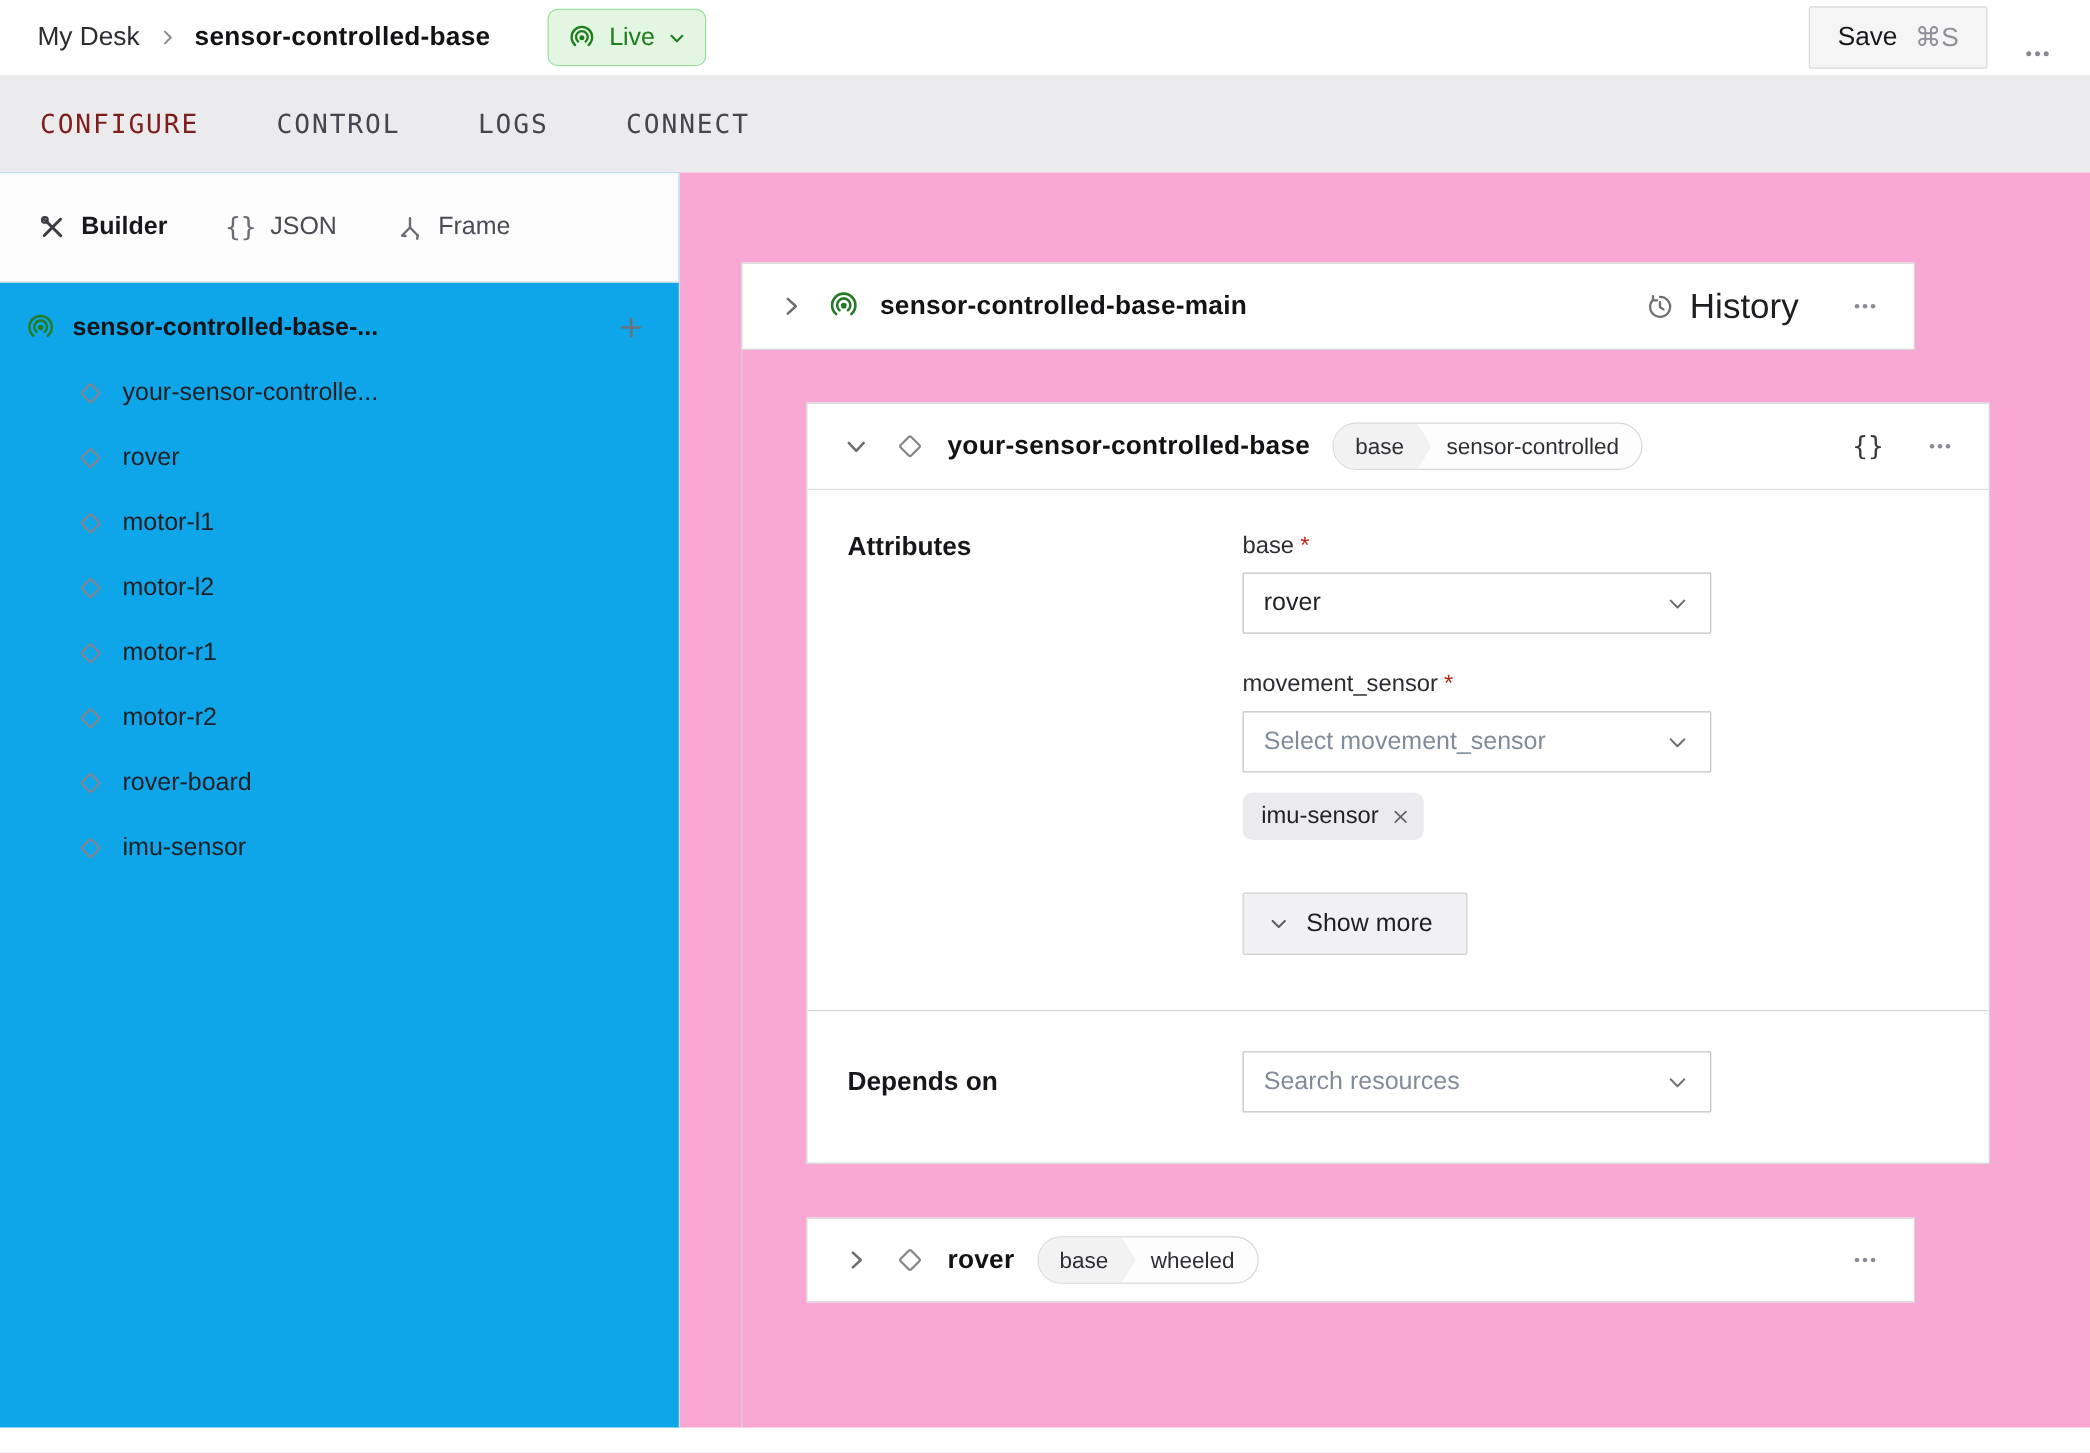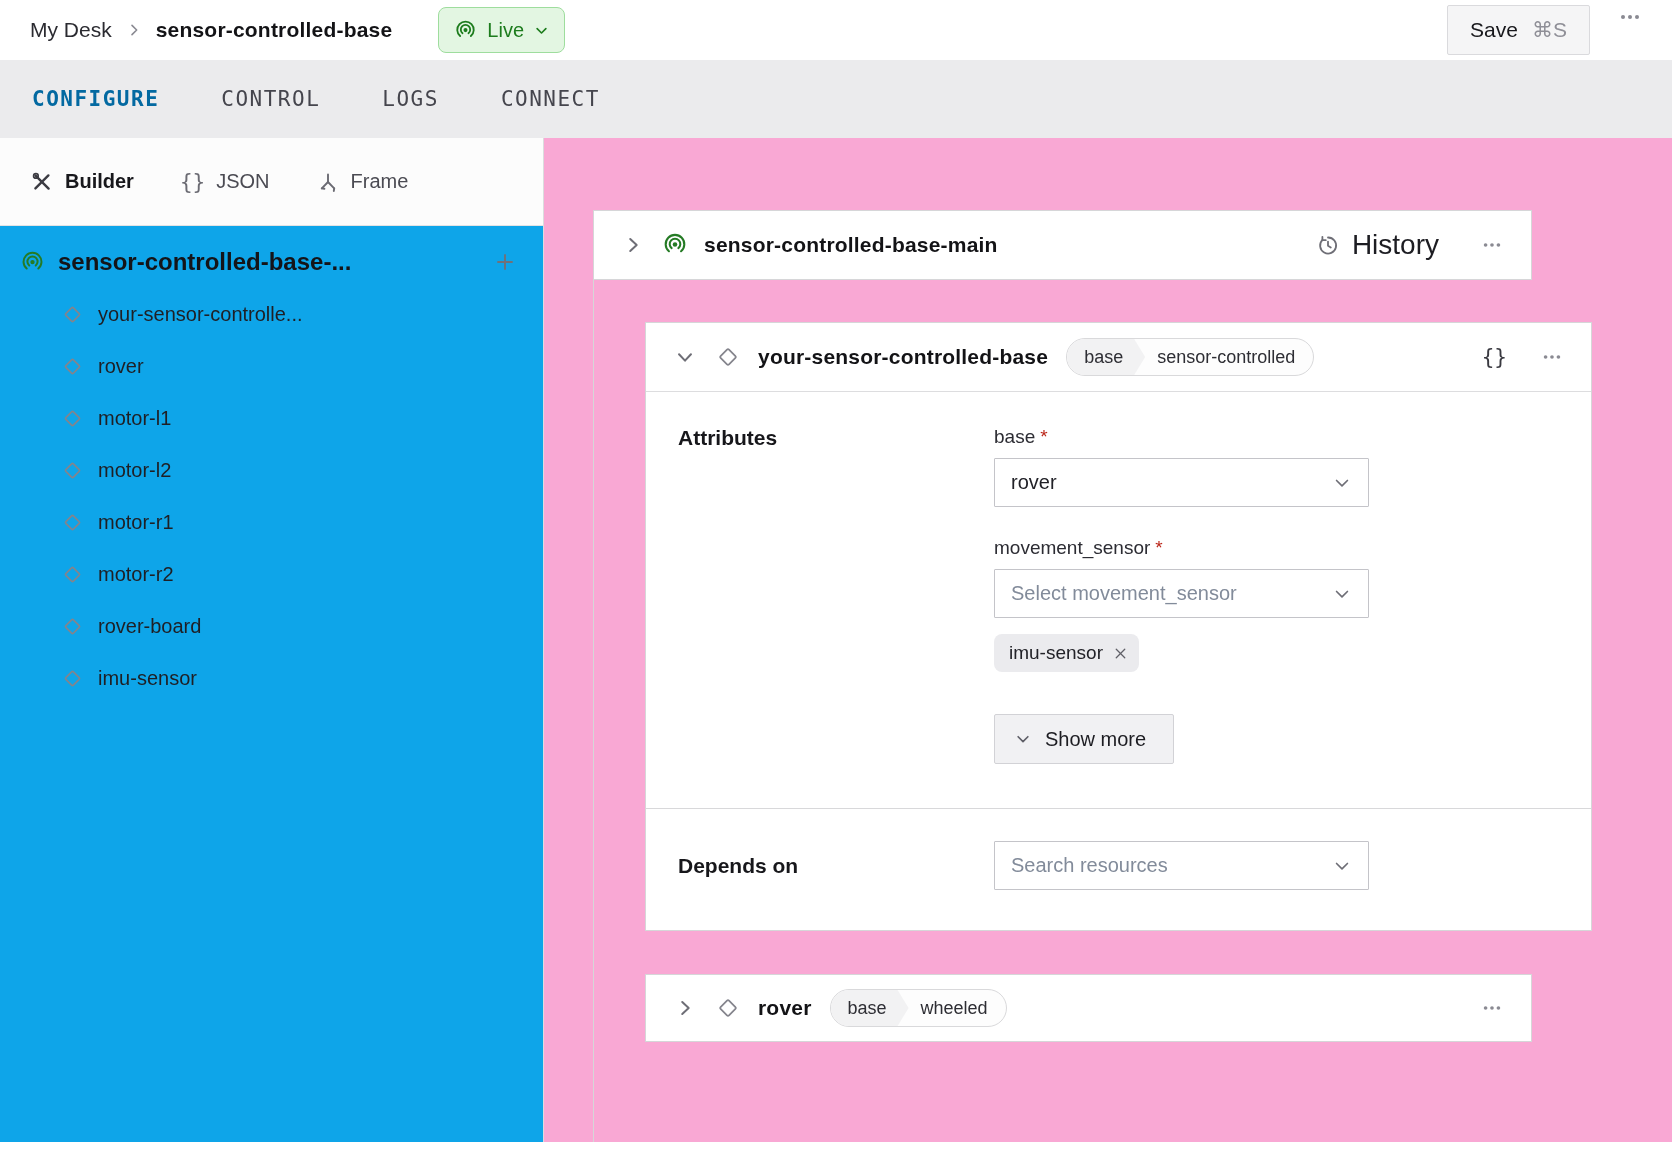--- a/index.html
+++ b/index.html
@@ -8,49 +8,49 @@
 
   
   .app-header { height:60px; display:flex; align-items:center; padding:0 30px; background:#fff; }
   .breadcrumb { display:flex; align-items:center; gap:14px; font-size:21px; }
   .crumb-parent { color:#2b2b31; }
   .crumb-sep { color:#8a8a92; display:flex; }
   .crumb-current { font-weight:700; color:#131316; letter-spacing:.2px; }
   .live-badge { margin-left:46px; display:flex; align-items:center; gap:10px; height:46px;
     padding:0 15px; background:#e3f6e2; border:1px solid #9edd9d; border-radius:8px;
     color:#1d7c1d; font-size:20px; cursor:pointer; }
-  .header-right { margin-left:auto; display:flex; align-items:flex-start; }
+  .header-right { margin-left:auto; display:flex; align-items:flex-end; }
   .save-btn { display:flex; align-items:center; gap:14px; height:50px; padding:0 22px;
     background:#f5f5f6; border:1px solid #dadadd; border-radius:2px; font-size:21px; cursor:pointer; }
   .save-label { color:#17171b; }
   .save-shortcut { color:#8f8f97; }
   .dots { display:flex; margin-left:28px; color:#8a8a92; cursor:pointer; }
 
   
   .tab-bar { height:78px; background:#ebebed; display:flex; align-items:center; padding:0 32px;
     font-family:"DejaVu Sans Mono", monospace; }
   .tab { font-size:21px; letter-spacing:1.5px; color:#45454d; margin-right:62px; cursor:pointer; }
-  .tab.active { font-weight:700; color:#0369a1; }
+  .tab.active { font-weight:400; color:#7f1d1d; }
 
   
   .content { display:flex; height:1004px; }
 
   
   .sidebar { width:544px; background:#0ea5e9; border-right:1px solid #dcdcde; display:flex; flex-direction:column; }
   .mode-bar { height:88px; background:#fcfcfc; border-bottom:1px solid #e3e3e5;
     display:flex; align-items:center; padding:0 30px; gap:46px; }
   .mode-item { display:flex; align-items:center; gap:11px; font-size:20px; color:#4b4b53; cursor:pointer; }
   .mode-item.active { color:#18181c; font-weight:700; }
   .mode-item .m-icon { color:#6b6b73; display:flex; }
   .mode-item.active .m-icon { color:#3b3b42; }
   .braces-glyph { font-family:"DejaVu Sans Mono", monospace; font-size:21px; font-weight:400; }
 
   .tree { padding:10px 26px 0 20px; }
   .tree-root { display:flex; align-items:center; height:52px; gap:13px; cursor:pointer; }
-  .tree-root-label { font-size:24px; font-weight:700; color:#141418; }
+  .tree-root-label { font-size:20px; font-weight:700; color:#141418; }
   .tree-add { margin-left:auto; color:#717179; display:flex; cursor:pointer; }
   .tree-item { display:flex; align-items:center; height:52px; gap:13px; padding-left:40px;
     font-size:20px; color:#1f1f24; cursor:pointer; }
   .diamond { color:#84848c; display:flex; }
   .online-icon { color:#257b25; display:flex; }
 
   
   .main { flex:1; position:relative; background:#f9a8d4; }
   .guide-line { position:absolute; left:49px; top:141px; bottom:0; width:1px; background:#d6d6d8; }
 

